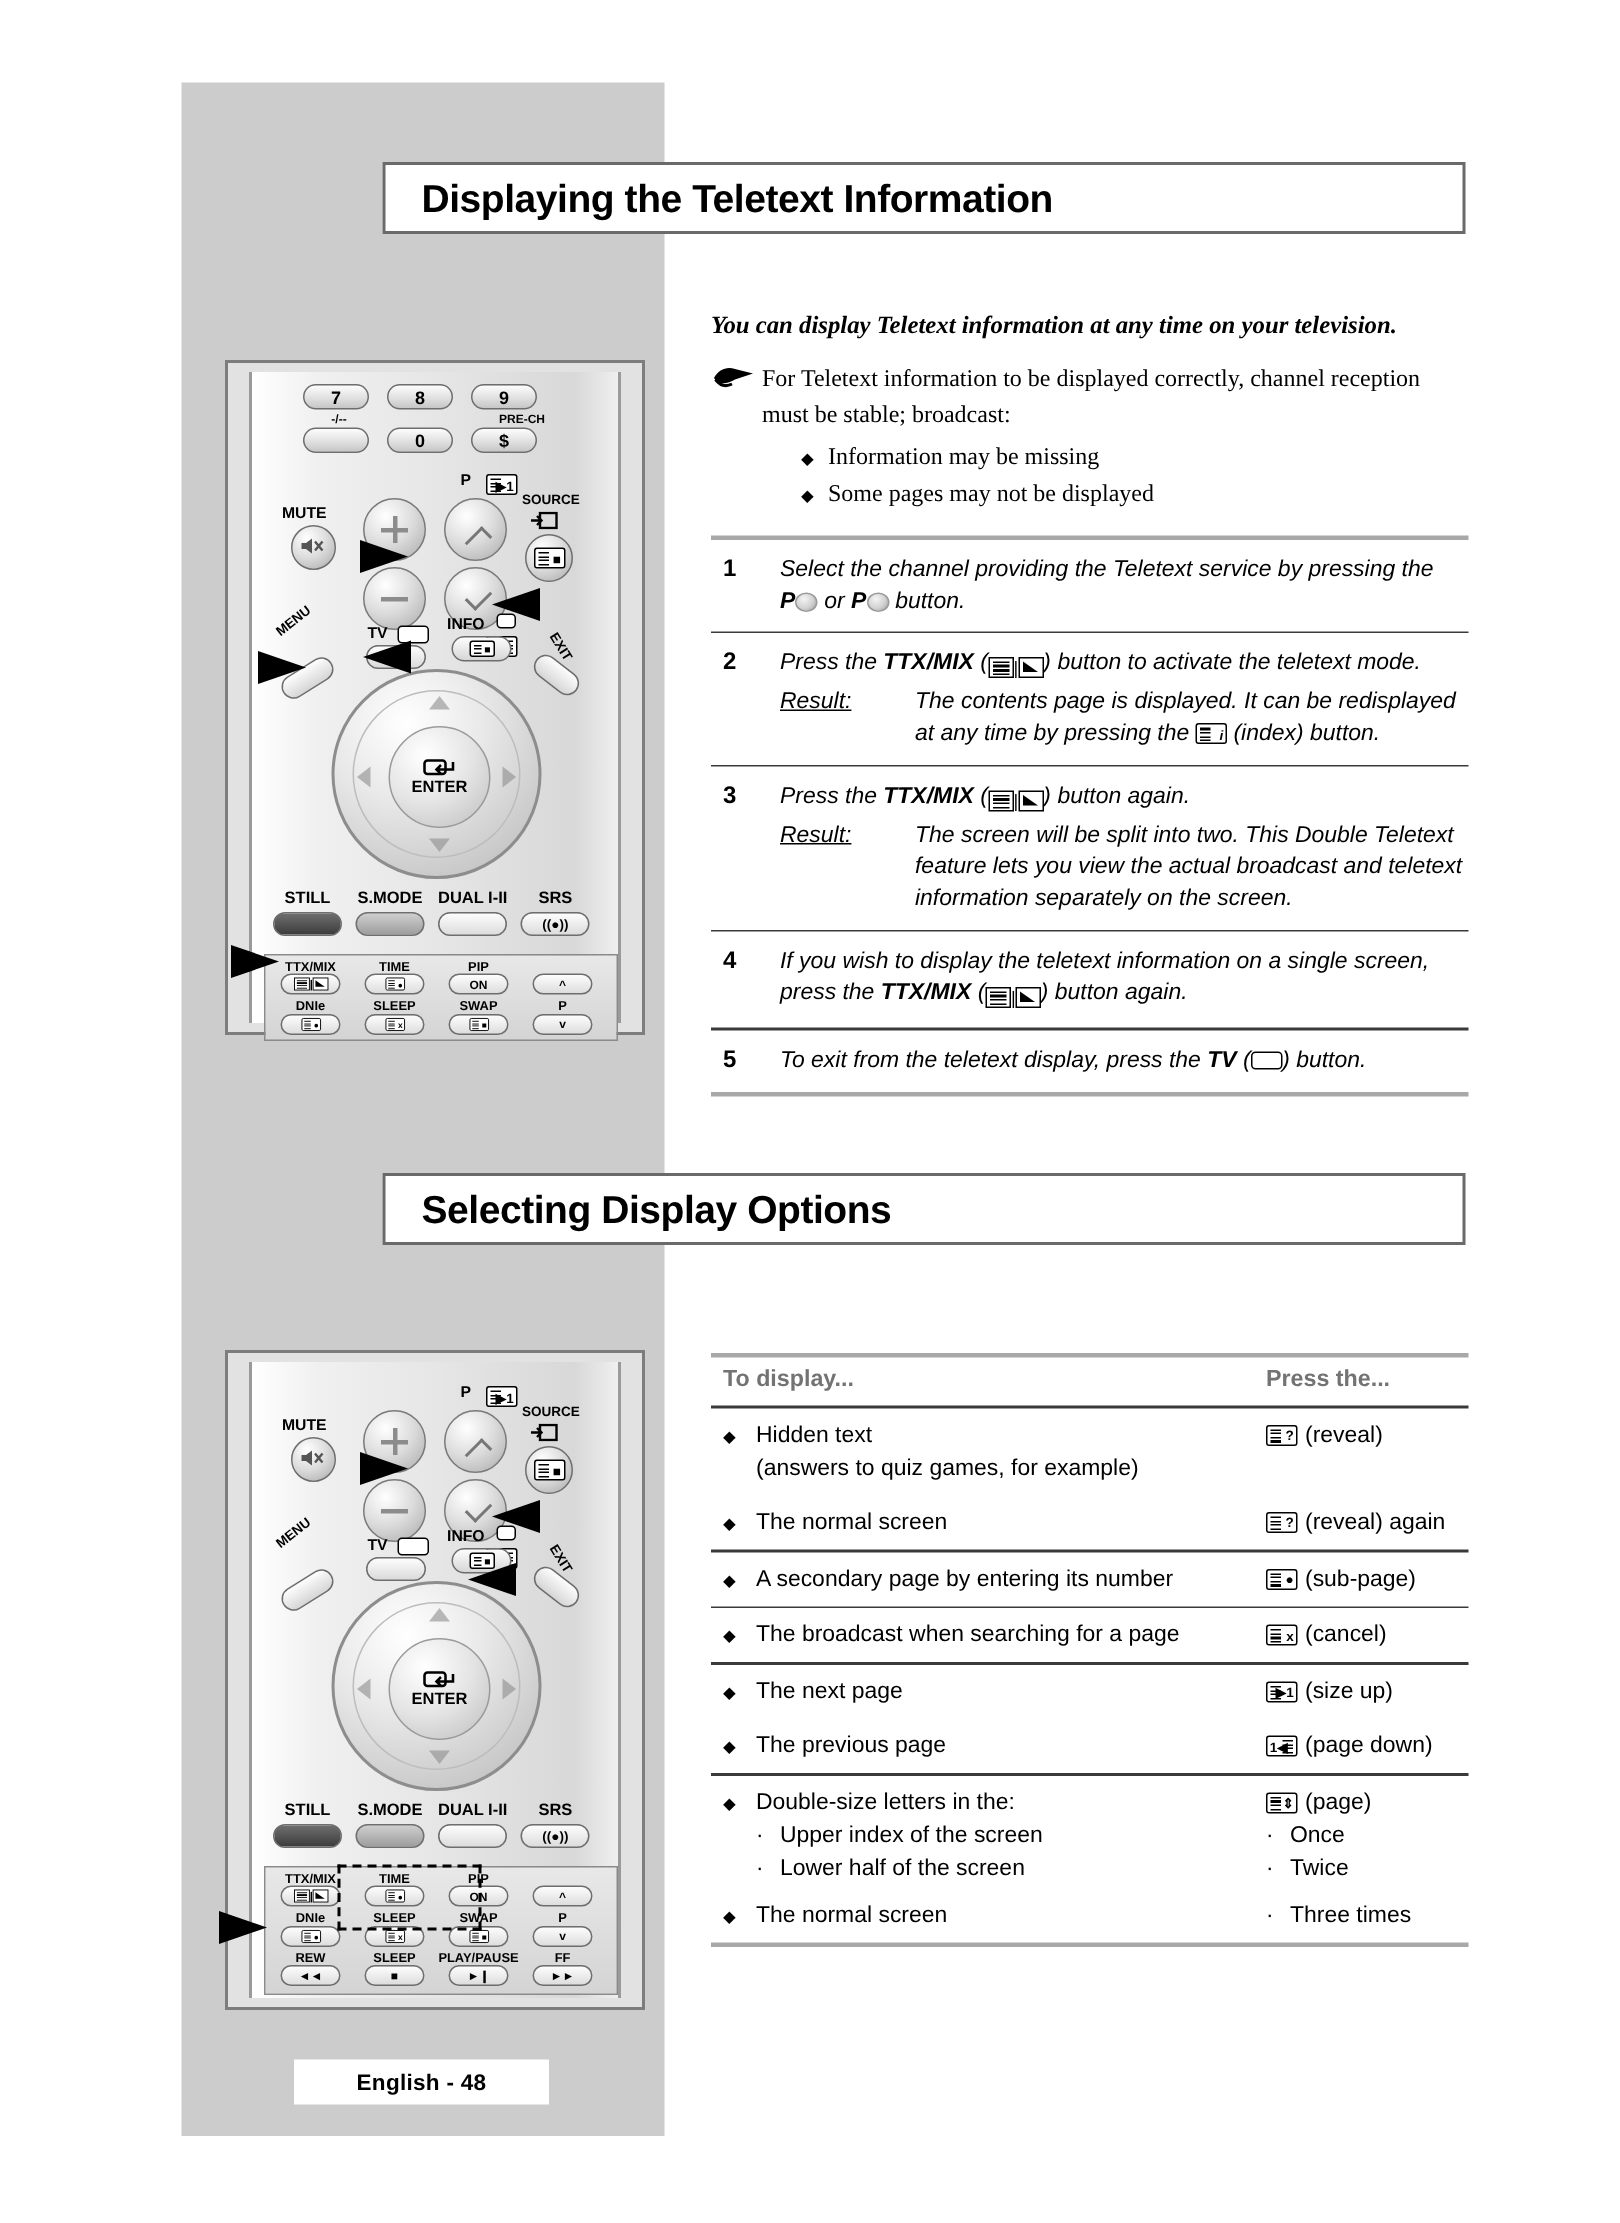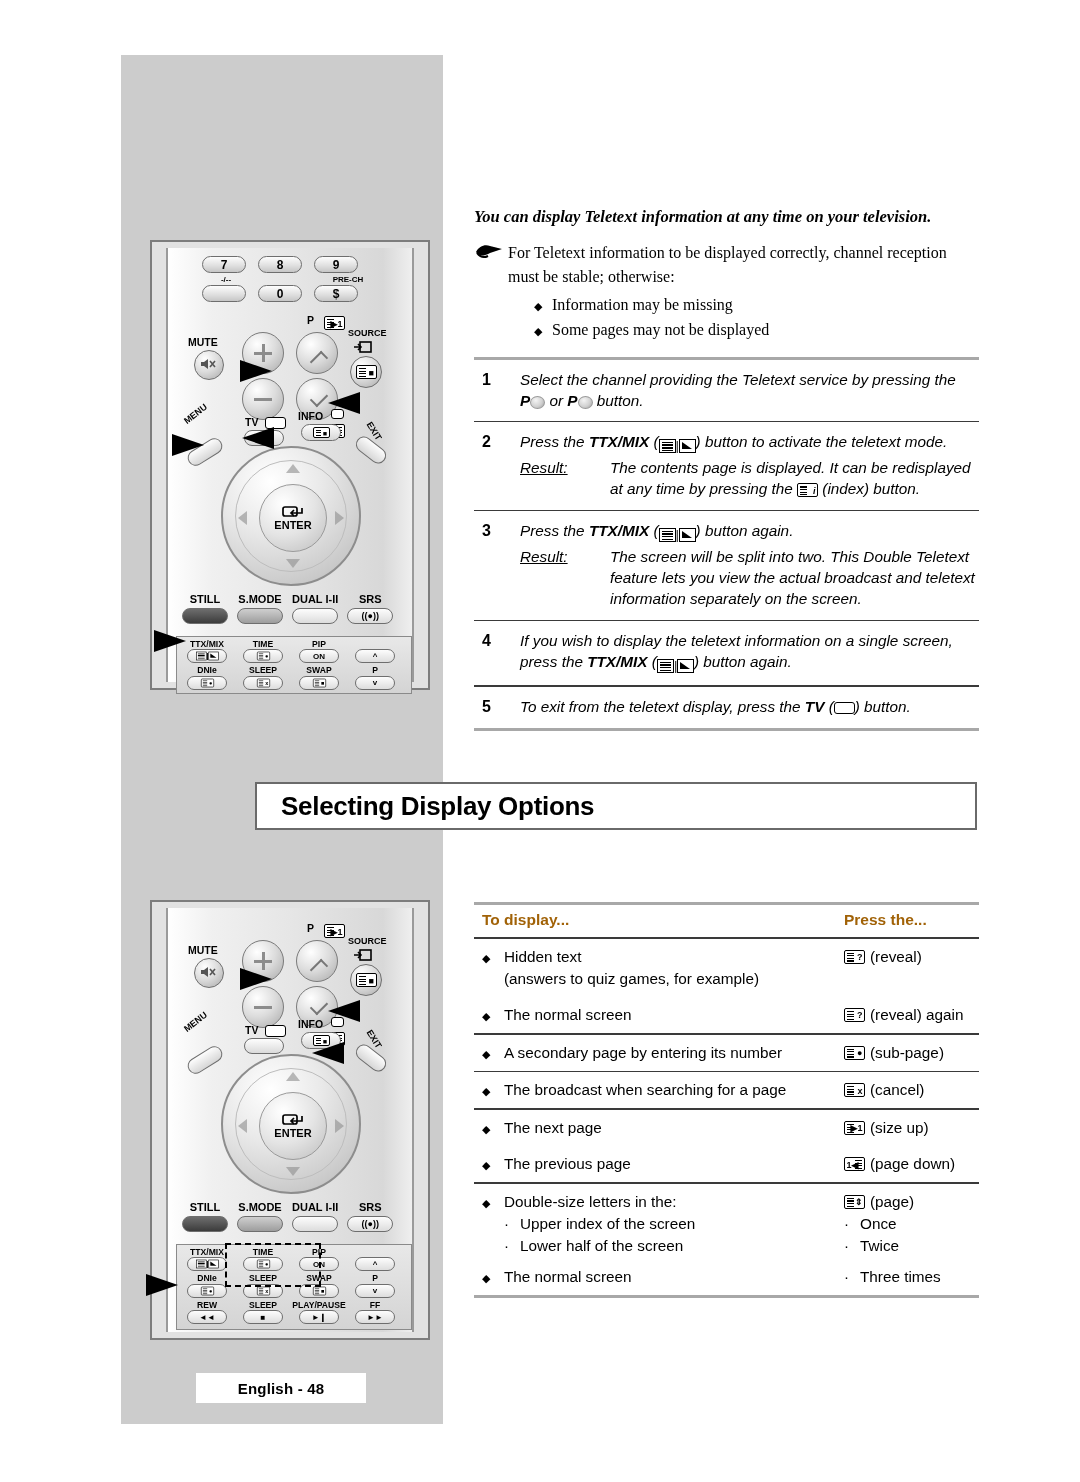--- a/index.html
+++ b/index.html
@@ -146,21 +146,21 @@
   }
   .result-text { flex: 1; }
 
   
   .opt-table { font-size: 0; }
   .opt-head {
     display: flex;
     padding: 6px 0 8px 0;
     font-size: 15.5px;
     font-weight: bold;
-    color: #a16207;
+    color: #737373;
     font-family: "Liberation Sans", sans-serif;
   }
   .opt-row {
     display: flex;
     padding: 7px 0 7px 0;
     font-size: 15.3px;
     color: #000;
     font-family: "Liberation Sans", sans-serif;
     line-height: 1.45;
   }
@@ -471,34 +471,37 @@
     box-sizing: border-box;
   }
 </style>
 </head>
 <body>
 
 <div id="page">
 
   <div id="gray-panel"></div>
 
+  <div class="heading-bar" id="heading-1">
+    <span class="heading-text">Displaying the Teletext Information</span>
+  </div>
 
   <div class="content-col" style="top:205px;">
 
     <div class="intro">You can display Teletext information at any time on your television.</div>
 
     <div class="note-block">
       <div class="note-row">
         <div class="hand-icon">
           <svg width="30" height="18" viewBox="0 0 30 18">
             <path d="M2 9 C5 3, 11 1, 16 3 L28 6 L16 10 C11 13, 5 14, 2 9 Z" fill="#000"></path>
             <path d="M3 10 C6 14, 10 15, 14 13" stroke="#000" stroke-width="2" fill="none"></path>
           </svg>
         </div>
-        <div class="note-text">For Teletext information to be displayed correctly, channel reception must be stable; otherwise:</div>
+        <div class="note-text">For Teletext information to be displayed correctly, channel reception must be stable; broadcast:</div>
       </div>
       <div class="sub-bullets">
         <div class="sub-bullet">
           <span class="dia">◆</span>
           <span>Information may be missing</span>
         </div>
         <div class="sub-bullet">
           <span class="dia">◆</span>
           <span>Some pages may not be displayed</span>
         </div>

